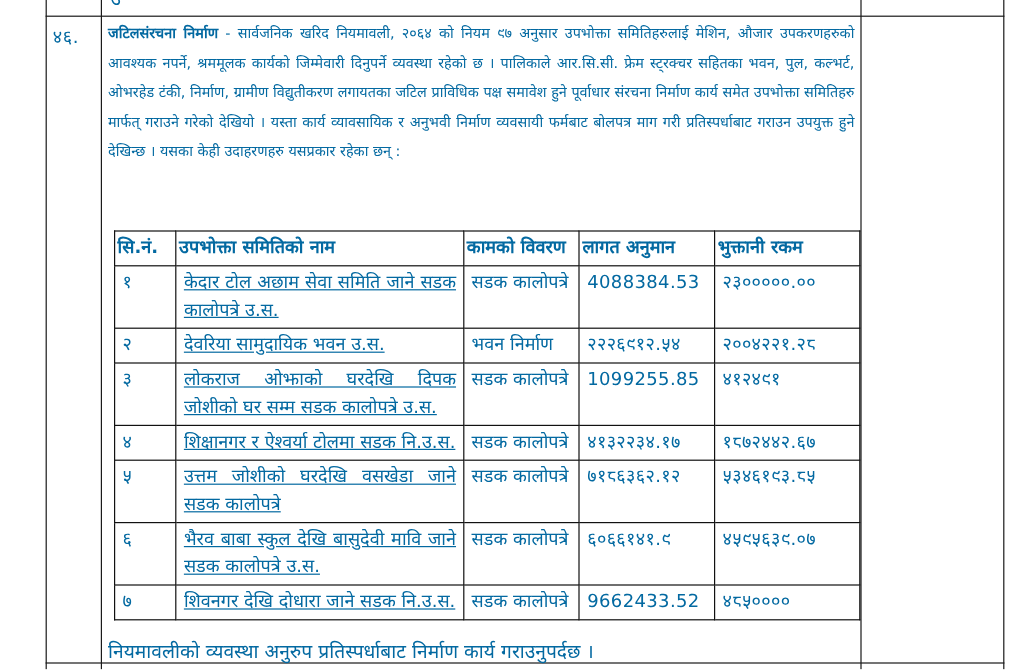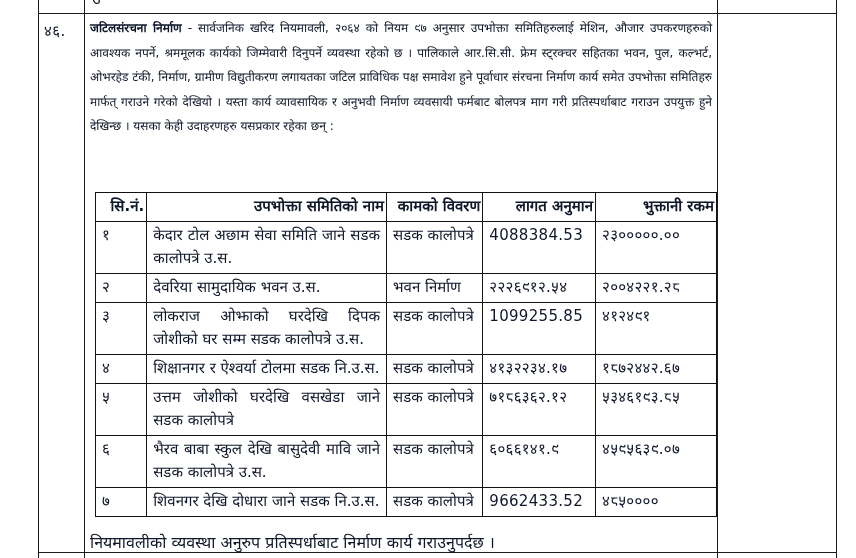--- a/index.html
+++ b/index.html
@@ -5,21 +5,21 @@
   html, body {
     margin: 0;
     padding: 0;
     background: #ffffff;
   }
   .page {
     position: relative;
     width: 856px;
     height: 558px;
     background: #ffffff;
-    color: #0f172a;
+    color: #0369a1;
     font-family: "DejaVu Sans", sans-serif;
     overflow: hidden;
   }
   
   .vline {
     position: absolute;
     top: 0;
     bottom: 0;
     width: 1.4px;
     background: #1a1a1a;
@@ -73,31 +73,31 @@
   }
   .uc-table th, .uc-table td {
     border: 1.6px solid #111111;
     padding: 2px 6px 3px 6px;
     vertical-align: top;
     line-height: 23px;
     overflow: hidden;
   }
   .uc-table th {
     font-weight: bold;
-    text-align: right;
+    text-align: left;
     padding: 2px 2px 3px 2px;
     white-space: nowrap;
   }
   .col-sn   { width: 50px; }
   .col-name { width: 234px; }
   .col-work { width: 94px; }
   .col-cost { width: 110px; }
   .col-pay  { width: 118px; }
   .cell-sn   { padding-left: 9px; }
-  .cell-name { text-align: justify; }
+  .cell-name { text-align: justify; text-decoration: underline; }
   .cell-work { white-space: nowrap; }
   .cell-cost, .cell-pay { white-space: nowrap; letter-spacing: 0.3px; }
   .note {
     position: absolute;
     left: 90px;
     top: 532px;
     width: 640px;
     font-size: 16px;
     line-height: 22px;
     white-space: nowrap;

